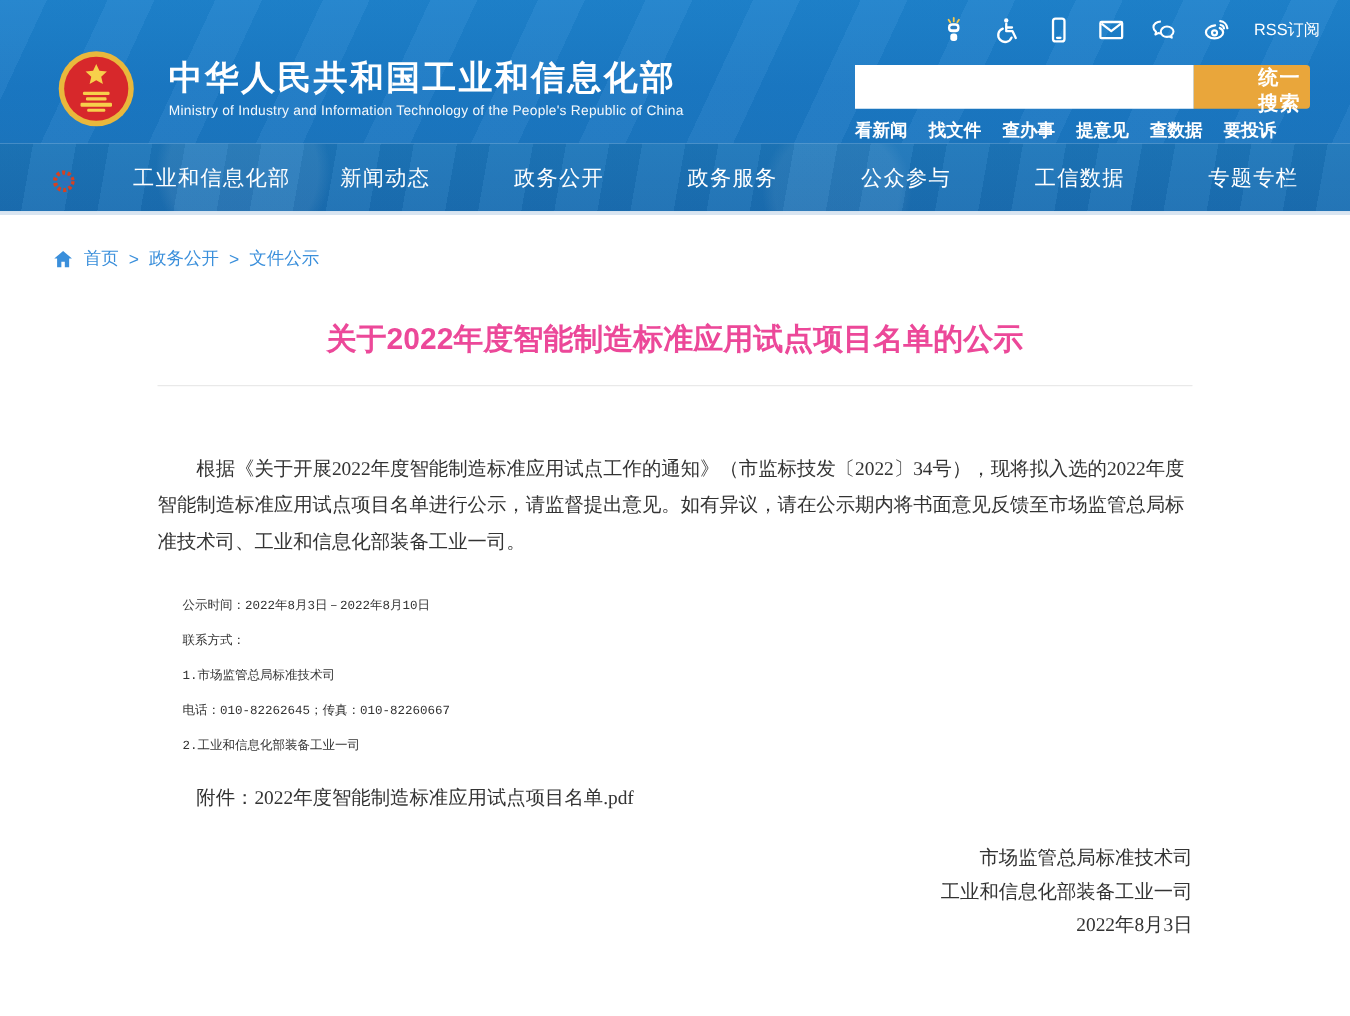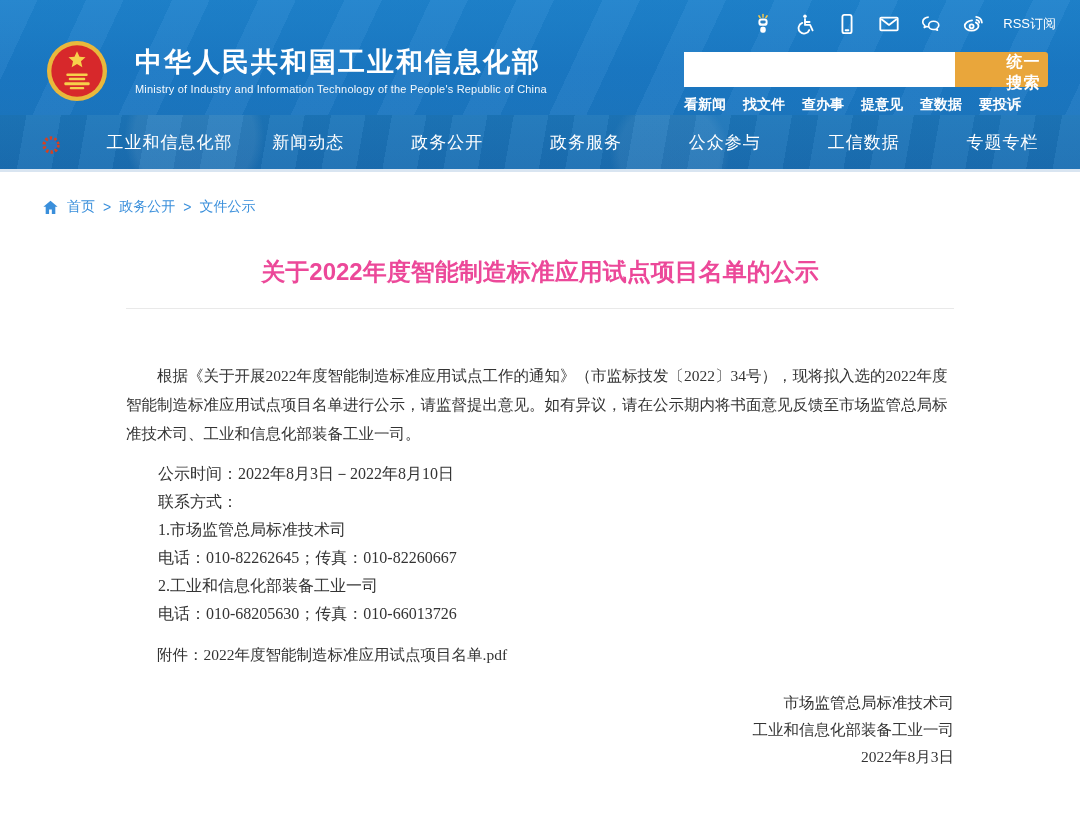--- a/index.html
+++ b/index.html
@@ -74,21 +74,21 @@
     font-size:24px; font-weight:bold; color:#ec4899; line-height:32px;
   }
   .rule-light { border:none; border-top:1px solid #e9e9e9; margin-top:20px; }
   .article-meta {
     margin-top:16px; text-align:center; color:#9a9a9a; font-size:14px;
     font-family:"Liberation Sans", sans-serif;
   }
   .article-meta .meta-item { margin:0 18px; }
   .article-body { margin-top:52px; font-size:15.5px; line-height:29px; }
   .article-body .para { text-indent:2em; }
-  .info-lines { margin-top:12px; font-size:16px; line-height:28px; padding-left:2em; }
+  .info-lines { margin-top:24px; font-size:10px; line-height:28px; padding-left:2em;font-family:Liberation Mono, monospace; }
   .attachment-line { margin-top:13px; font-size:15.5px; line-height:28px; padding-left:2em; }
   .attachment-name { cursor:pointer; }
   .signature { margin-top:20px; text-align:right; font-size:15.5px; line-height:27px; }
 </style>
 </head>
 <body>
 
 <header class="site-header">
 
   <div class="topbar">
@@ -211,21 +211,20 @@
   <div class="article-body">
     <p class="para">根据《关于开展2022年度智能制造标准应用试点工作的通知》（市监标技发〔2022〕34号），现将拟入选的2022年度智能制造标准应用试点项目名单进行公示，请监督提出意见。如有异议，请在公示期内将书面意见反馈至市场监管总局标准技术司、工业和信息化部装备工业一司。</p>
   </div>
 
   <div class="info-lines">
     <div>公示时间：2022年8月3日－2022年8月10日</div>
     <div>联系方式：</div>
     <div>1.市场监管总局标准技术司</div>
     <div>电话：010-82262645；传真：010-82260667</div>
     <div>2.工业和信息化部装备工业一司</div>
-    <div>电话：010-68205630；传真：010-66013726</div>
   </div>
 
   <div class="attachment-line">
     <span>附件：</span><span class="attachment-name">2022年度智能制造标准应用试点项目名单.pdf</span>
   </div>
 
   <div class="signature">
     <div>市场监管总局标准技术司</div>
     <div>工业和信息化部装备工业一司</div>
     <div>2022年8月3日</div>

